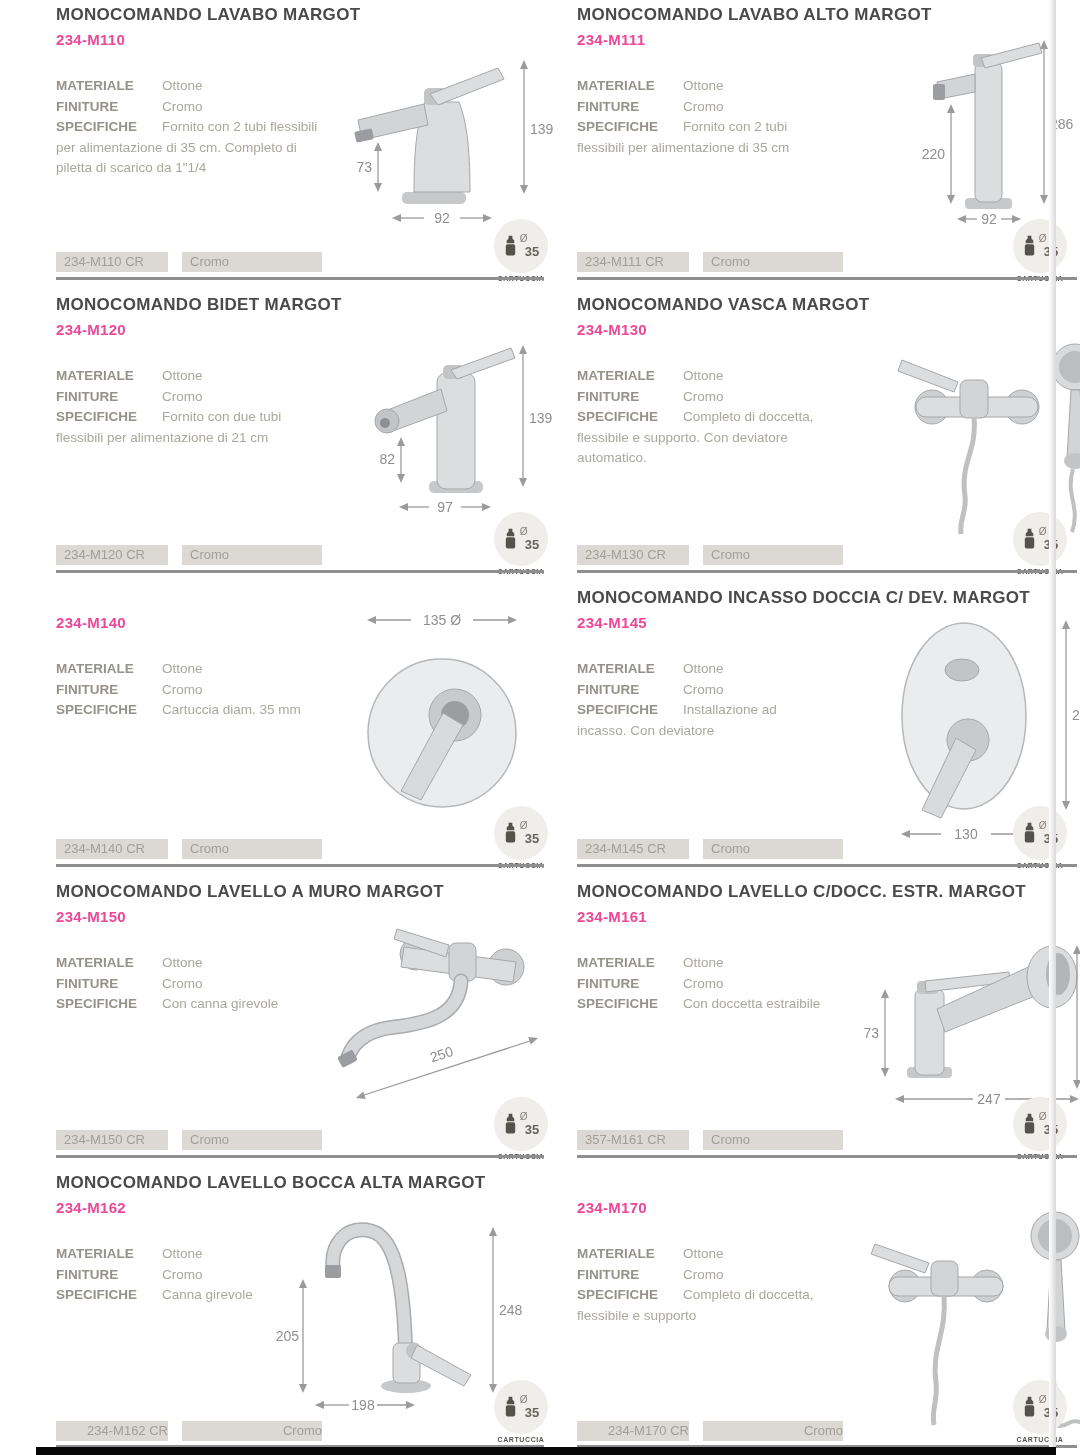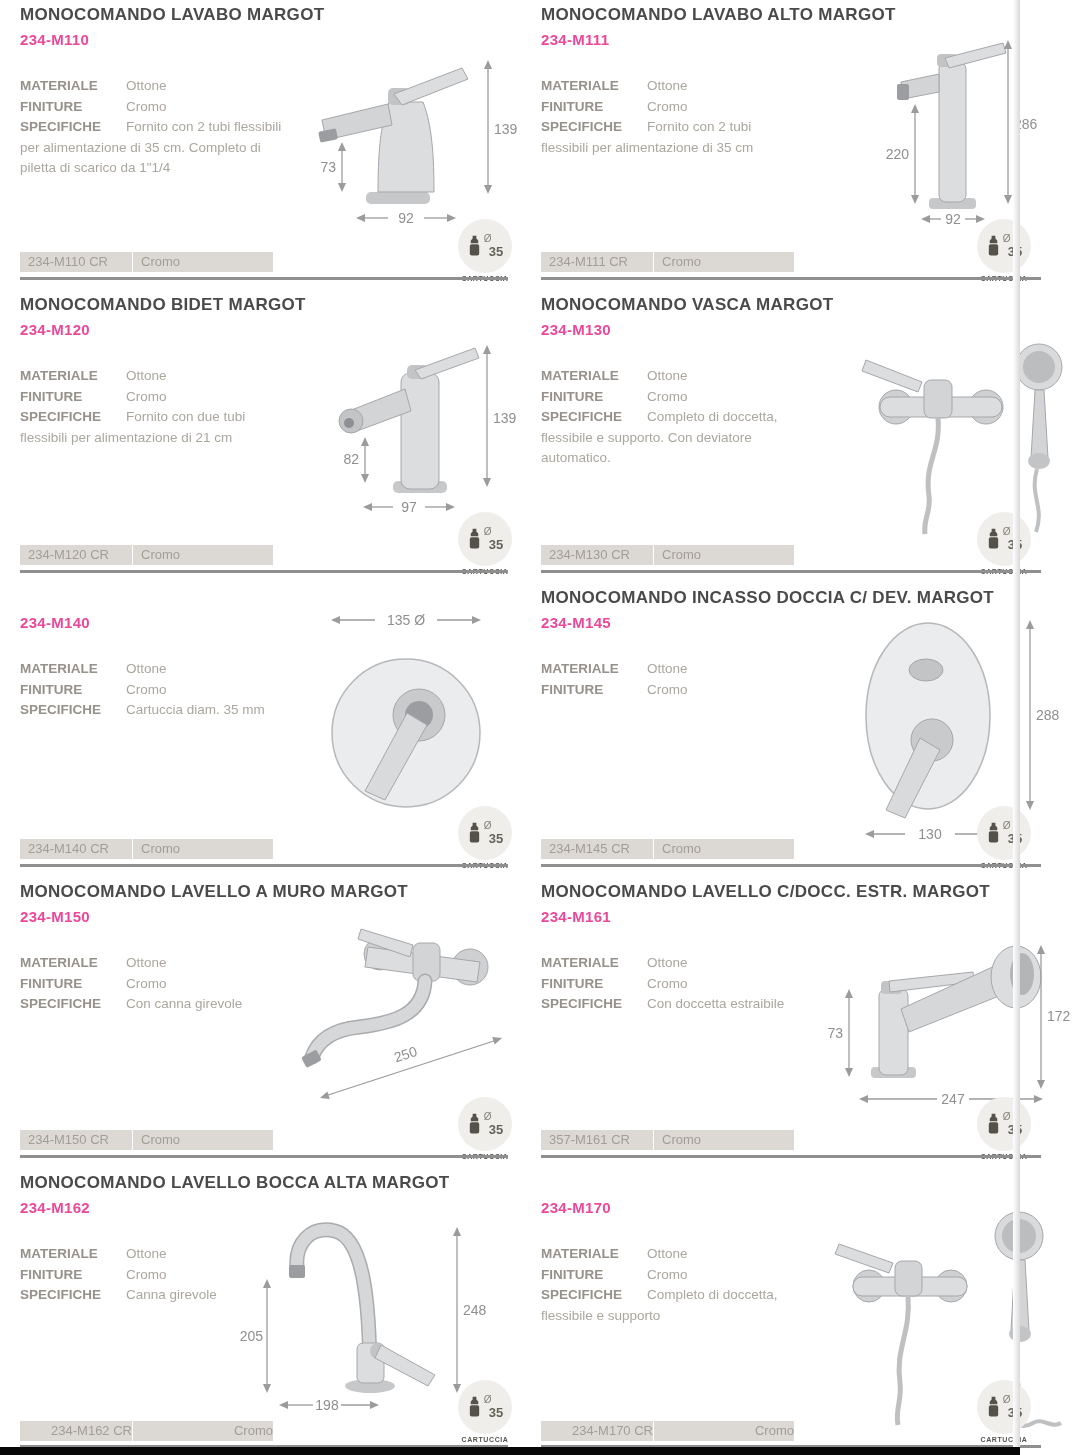--- a/index.html
+++ b/index.html
@@ -1,32 +1,32 @@
 <!DOCTYPE html>
 <html><head>
 <meta charset="utf-8">
 <style>
   * { margin:0; padding:0; box-sizing:border-box; }
   html,body { background:#ffffff; }
   body { width:1080px; height:1455px; font-family:"Liberation Sans",sans-serif; position:relative; overflow:hidden; }
-  .page { position:relative; width:1020px; height:1455px; background:#ffffff; }
+  .page { position:relative; width:1020px; height:1455px; background:#ffffff;margin-left:36px; }
   .grid { display:grid; grid-template-columns:535px 545px; grid-template-rows:290px 293px 294px 291px 279px; }
   .cell { position:relative; --pad:20px; }
   .cell.right { --pad:6px; }
   .title { position:absolute; top:5px; left:var(--pad); right:4px; font-size:17px; font-weight:bold; color:#4a4a4a; letter-spacing:.3px; white-space:nowrap; }
   .code { position:absolute; top:31px; left:var(--pad); font-size:15px; font-weight:bold; color:#ec4899; letter-spacing:.3px; }
   .specs { position:absolute; top:76px; left:var(--pad); width:262px; font-size:13.5px; line-height:1.52; color:#aba79f; }
   .cell.right .specs { width:248px; }
   .spec-label { display:inline-block; width:106px; font-weight:bold; color:#96918a; vertical-align:top; }
   .figure { position:absolute; }
   .figure svg { display:block; width:100%; height:100%; }
   .dim-line { stroke:#9b9b9b; stroke-width:1.3; }
   .dim-arrow { fill:#9b9b9b; }
   .dim-text { fill:#8f8f8f; font-size:14px; font-family:"Liberation Sans",sans-serif; }
-  .variant-bar { position:absolute; left:var(--pad); bottom:18px; display:flex; gap:1px; height:20px; }
+  .variant-bar { position:absolute; left:var(--pad); bottom:18px; display:flex; gap:14px; height:20px; }
   .cell.last .variant-bar { bottom:6px;text-align:right; }
   .variant-code, .variant-finish { background:#dcd9d4; color:#a29e96; font-size:13px; line-height:20px; padding-left:8px; }
   .variant-code { width:112px; }
   .variant-finish { width:140px; }
   .divider { position:absolute; bottom:10px; height:3px; background:#8f8f8f; }
   .cell.last .divider { bottom:-1px; }
   .cell.left .divider { left:20px; width:488px; }
   .cell.right .divider { left:6px; width:500px; }
   .badge { position:absolute; bottom:8px; width:72px; text-align:center; }
   .cell.left .badge { right:14px; }
@@ -282,20 +282,21 @@
     </div>
     <div class="divider"></div>
   </section>
 
   <section class="cell right">
     <h2 class="title">MONOCOMANDO INCASSO DOCCIA C/ DEV. MARGOT</h2>
     <div class="code">234-M145</div>
     <div class="specs">
       <div><span class="spec-label">MATERIALE</span><span>Ottone</span></div>
       <div><span class="spec-label">FINITURE</span><span>Cromo</span></div>
+      <div><span class="spec-label">SPECIFICHE</span><span>Installazione ad incasso. Con deviatore</span></div>
     </div>
     <div class="figure" style="left:275px; top:15px; width:255px; height:255px;">
       <svg viewBox="0 0 255 255">
         <ellipse cx="118" cy="118" rx="62" ry="93" fill="#ebecee" stroke="#b6b7b9" stroke-width="1.5"></ellipse>
         <rect x="104" y="67" width="26" height="9" rx="4" fill="#9c9da0" transform="rotate(12 117 71)"></rect>
         <ellipse cx="116" cy="72" rx="17" ry="11" fill="#c3c4c6" stroke="#a6a7aa"></ellipse>
         <circle cx="122" cy="142" r="21" fill="#c9cacc" stroke="#a6a7aa"></circle>
         <path d="M110 140 L76 212 L95 220 L130 152 Z" fill="#d9dadc" stroke="#a6a7aa"></path>
         <line class="dim-line" x1="220" y1="24" x2="220" y2="210"></line>
         <path class="dim-arrow" d="M220 22 l-4 9 h8 z"></path>

